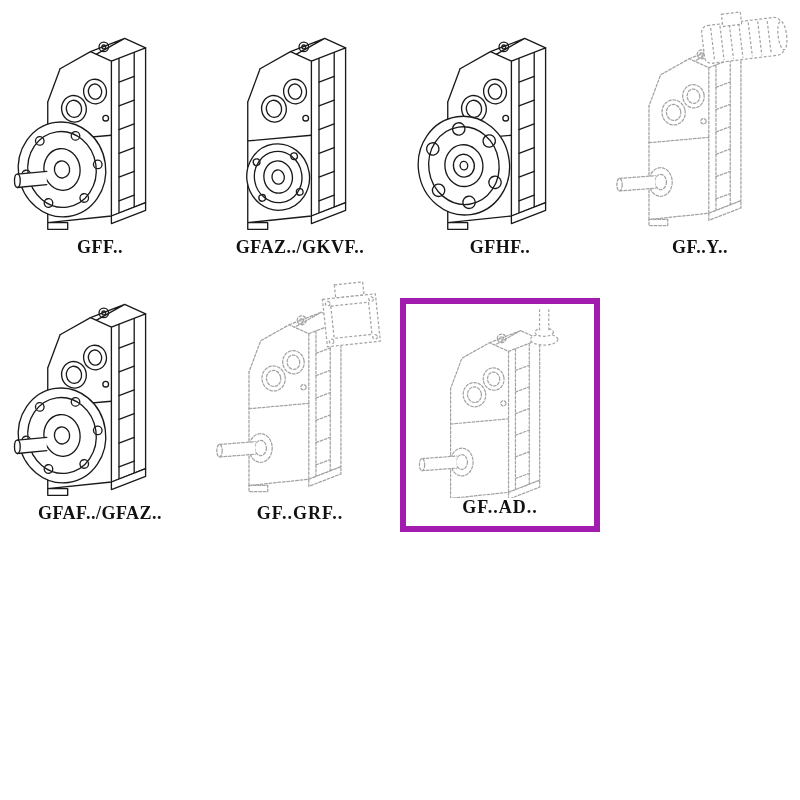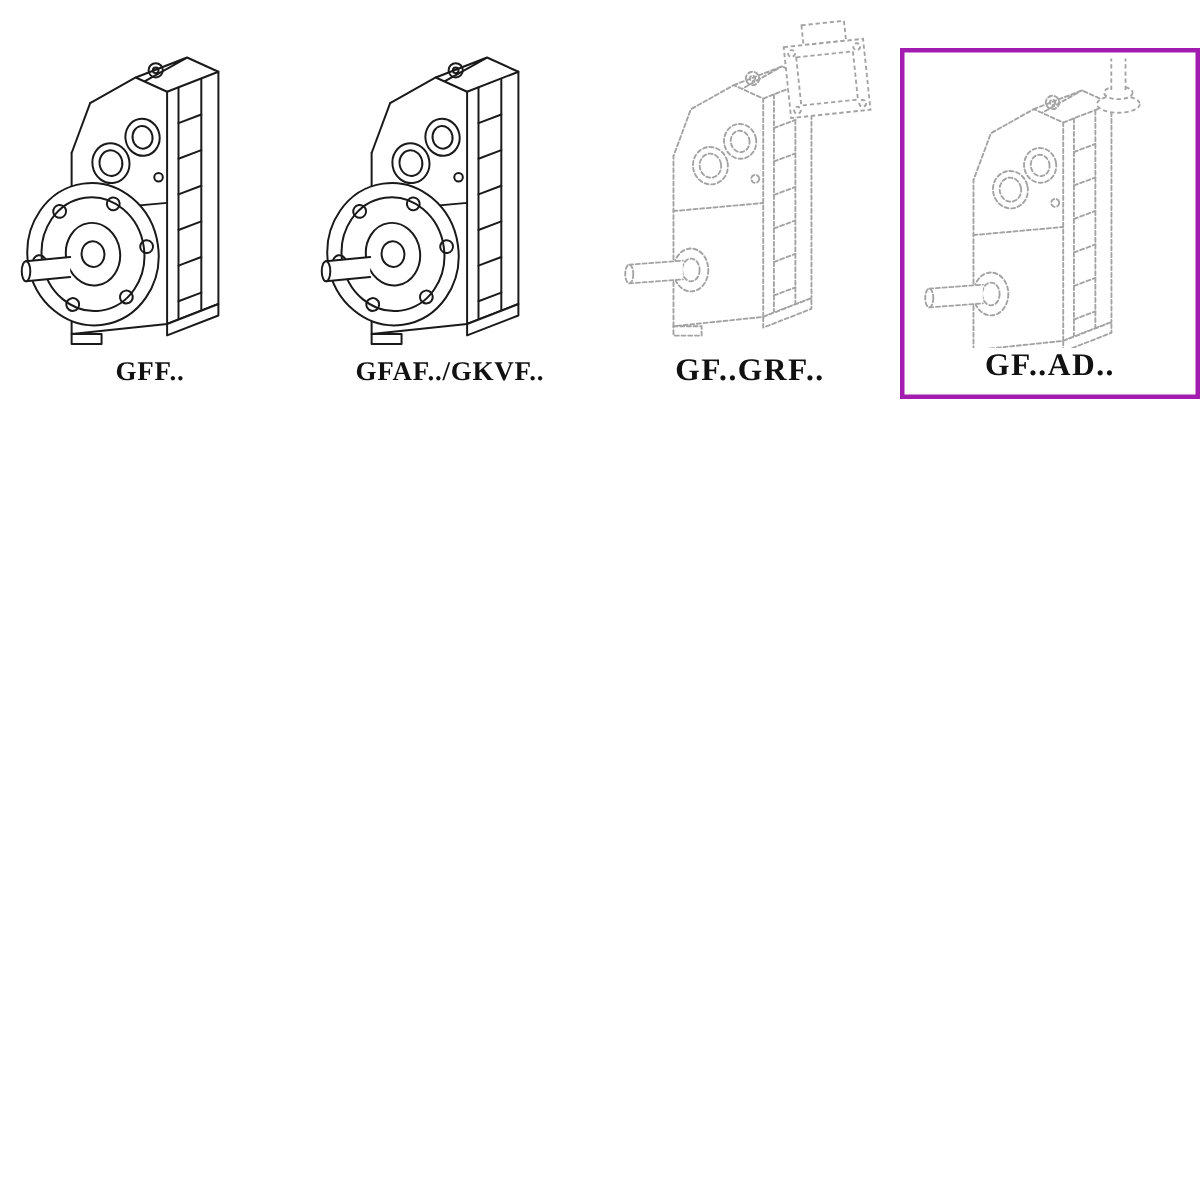--- a/index.html
+++ b/index.html
@@ -16,41 +16,41 @@
     grid-template-rows: 266px 266px 268px;
   }
   .cell {
     display: flex;
     flex-direction: column;
     align-items: center;
     justify-content: flex-end;
     padding: 4px 2px 8px 2px;
     font-family: Liberation Serif, serif;
   }
-  .cell.boxed { border: 3px solid #a21caf; margin-top: 32px; }
+  .cell.boxed { border: 6px solid #a21caf; margin-top: 32px; }
   .art {
     flex: 1 1 auto;
     width: 100%;
     display: flex;
     align-items: center;
     justify-content: center;
     overflow: hidden;
   }
   .art svg { width: 190px; height: 220px; display: block; }
   svg.solid { color: #1a1a1a; }
   svg.ghost { color: #a3a3a3; stroke-dasharray: 3 2; }
   .label {
     font-weight: 700;
     font-size: 18px;
     letter-spacing: 0.5px;
     color: #111111;
     white-space: nowrap;
     line-height: 1.1;
   }
-  .label-lg { font-size: 21px; letter-spacing: 1px; }
+  .label-lg { font-size: 18px; letter-spacing: 1px; }
 </style>
 </head>
 <body>
 
 <svg width="0" height="0" style="position:absolute" aria-hidden="true">
   <defs>
 
     <g id="gb-housing" fill="none" stroke="currentColor" stroke-width="1.4" stroke-linejoin="round" stroke-linecap="round">
       <path d="M112,52 L148,38 L148,201 L112,215"></path>
       <path d="M120,49 L120,212 M136,43 L136,206"></path>
@@ -200,34 +200,58 @@
 
   <figure class="cell">
     <div class="art">
       <svg viewBox="0 0 200 230" class="solid">
           <use href="#gb-flange"></use>
         </svg>
     </div>
     <figcaption class="label">GFF..</figcaption>
   </figure>
 
-
-
-
-
-
-
+  <figure class="cell">
+    <div class="art">
+      <svg viewBox="0 0 200 230" class="solid">
+          <use href="#gb-bore"></use>
+        </svg>
+    </div>
+    <figcaption class="label">GFAZ../GKVF..</figcaption>
+  </figure>
+
+
+  <figure class="cell">
+    <div class="art">
+      <svg viewBox="0 0 200 230" class="solid">
+          <use href="#gb-flange-front"></use>
+        </svg>
+    </div>
+    <figcaption class="label">GFHF..</figcaption>
+  </figure>
+
+
+
+
+  <figure class="cell">
+    <div class="art">
+      <svg viewBox="0 0 200 230" class="ghost">
+          <use href="#gb-y"></use>
+        </svg>
+    </div>
+    <figcaption class="label">GF..Y..</figcaption>
+  </figure>
 
   <figure class="cell">
     <div class="art">
       <svg viewBox="0 0 200 230" class="solid">
           <use href="#gb-flange"></use>
         </svg>
     </div>
-    <figcaption class="label">GFAF../GKVF..</figcaption>
+    <figcaption class="label">GFAF../GFAZ..</figcaption>
   </figure>
 
 
   <figure class="cell">
     <div class="art">
       <svg viewBox="0 0 200 230" class="ghost">
           <use href="#gb-grf"></use>
         </svg>
     </div>
     <figcaption class="label label-lg">GF..GRF..</figcaption>

